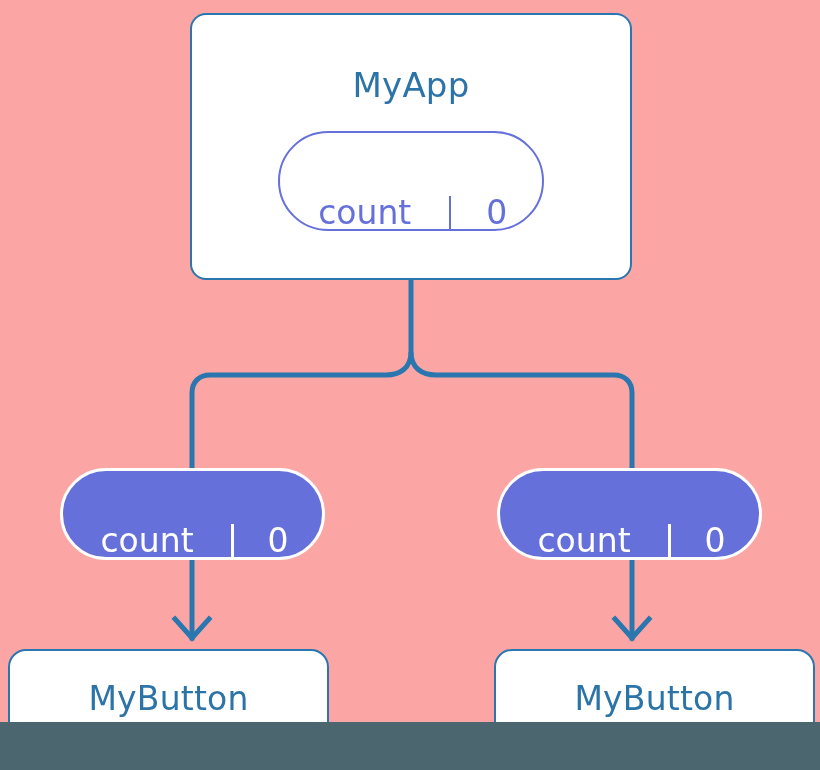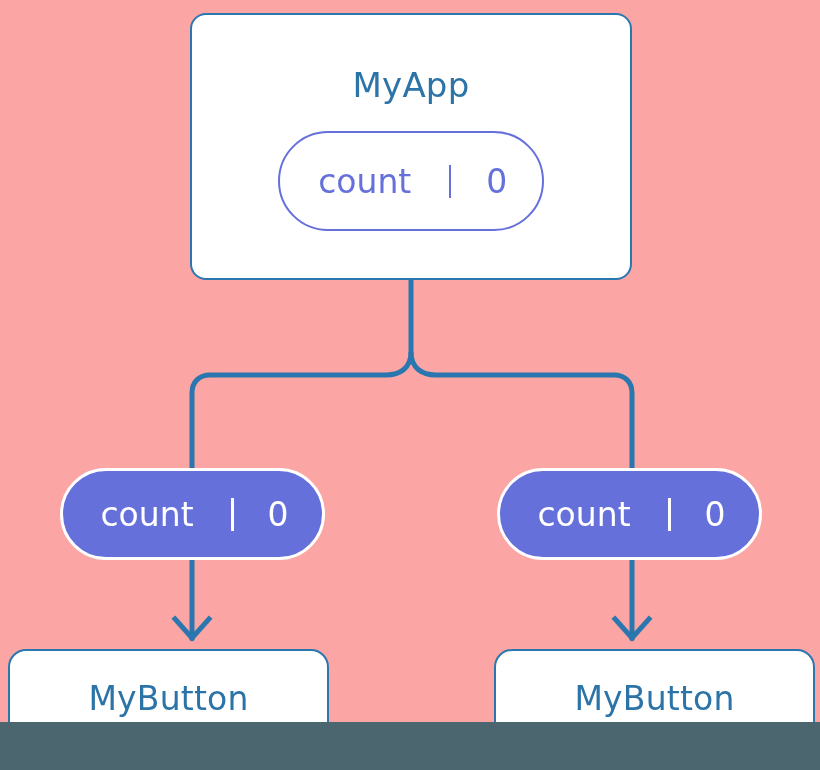--- a/index.html
+++ b/index.html
@@ -63,21 +63,21 @@
     margin-top: 28px;
     font-size: 33px;
   }
   #button-box-left  { left: 8px; }
   #button-box-right { left: 494px; }
 
   
   .capsule {
     position: absolute;
     display: flex;
-    align-items: center;
+    align-items: flex-end;
     box-sizing: border-box;
     border-radius: 999px;
     overflow: hidden;
   }
   .capsule .cap-key,
   .capsule .cap-val {
     display: flex;
     align-items: center;
     justify-content: center;
     font-size: 33px;

